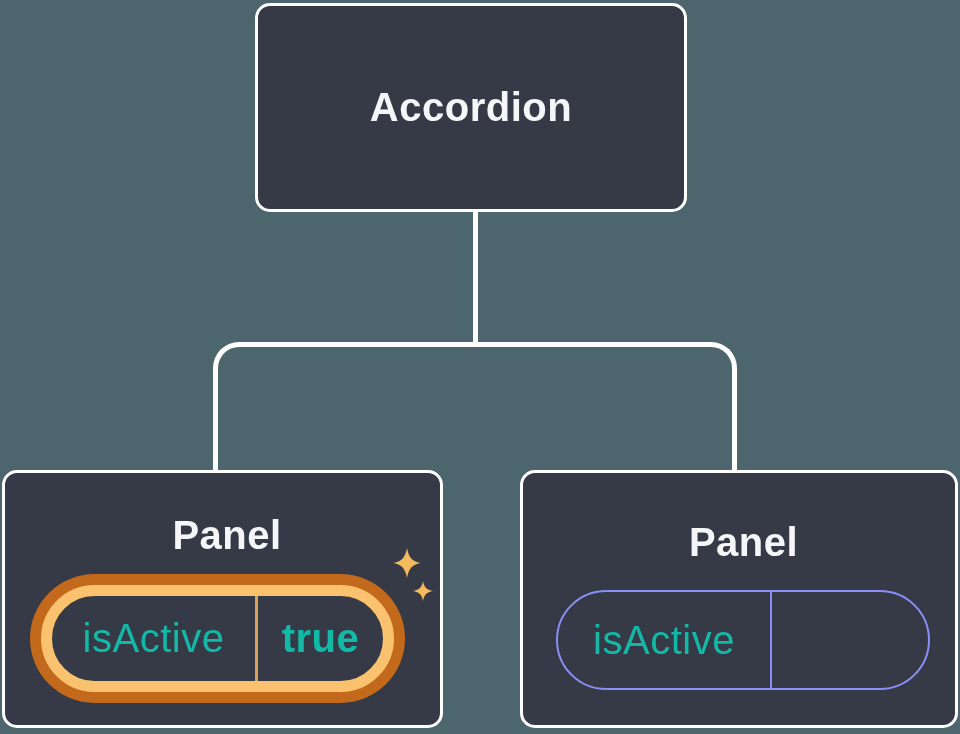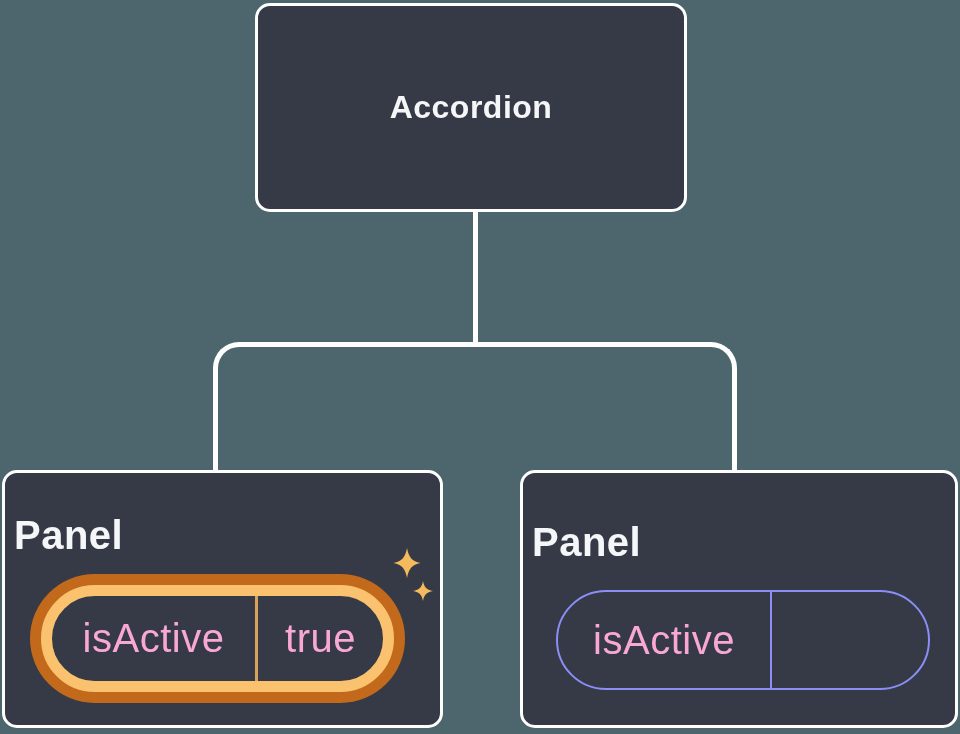--- a/index.html
+++ b/index.html
@@ -8,50 +8,50 @@
     background:#4d666d; overflow:hidden;
     font-family:"Liberation Sans", sans-serif;
   }
   
   .node {
     position:absolute; background:#353a46;
     border:3px solid #ffffff; border-radius:15px; box-sizing:border-box;
   }
   .node-root { left:255px; top:3px; width:432px; height:209px;
     display:flex; align-items:center; justify-content:center; }
-  .node-label { color:#f5f6f7; font-size:32px; font-weight:600; letter-spacing:.5px; }
+  .node-label { color:#f5f6f7; font-size:40px; font-weight:600; letter-spacing:.5px; }
   
   .connector-stem { position:absolute; left:473px; top:210px; width:5px; height:137px; background:#ffffff; }
   .connector-branch {
     position:absolute; left:213px; top:342px; width:524px; height:128px;
     border-top:5px solid #ffffff; border-left:5px solid #ffffff; border-right:5px solid #ffffff;
     border-radius:26px 26px 0 0; box-sizing:border-box;
   }
   
   .panel-left  { left:2px;   top:470px; width:441px; height:258px; }
   .panel-right { left:520px; top:470px; width:438px; height:258px; }
-  .panel-title { position:absolute; left:9px; right:0; text-align:left;
+  .panel-title { position:absolute; left:9px; right:0; text-align:center;
     color:#f5f6f7; font-size:40px; font-weight:600; letter-spacing:.5px; }
   .panel-left  .panel-title { top:40px; }
   .panel-right .panel-title { top:47px; }
   
   .pill-active {
     position:absolute; left:25px; top:101px; width:375px; height:129px;
     background:#c2691c; border-radius:999px; padding:11px; box-sizing:border-box;
   }
   .pill-active-inner {
     width:100%; height:100%; box-sizing:border-box;
     border:11px solid #fac16e; border-radius:999px; background:#353a46;
     display:flex; align-items:stretch; overflow:hidden;
   }
   .cell { display:flex; align-items:center; justify-content:center;
-    color:#f9a8d4; font-size:40px; letter-spacing:.5px; }
+    color:#14b8a6; font-size:40px; letter-spacing:.5px; }
   .pill-active .cell-name { width:203px; }
   .pill-active .pill-divider { width:3px; background:#d8a258; }
-  .pill-active .cell-value { flex:1; font-weight:400; }
+  .pill-active .cell-value { flex:1; font-weight:700; }
   
   .pill-inactive {
     position:absolute; left:33px; top:117px; width:374px; height:100px;
     border:2px solid #8b8ef4; border-radius:999px; box-sizing:border-box;
     display:flex; align-items:stretch; overflow:hidden;
   }
   .pill-inactive .cell-name { width:212px; }
   .pill-inactive .pill-divider { width:2px; background:#8b8ef4; }
   .pill-inactive .cell-value { flex:1; }
   

